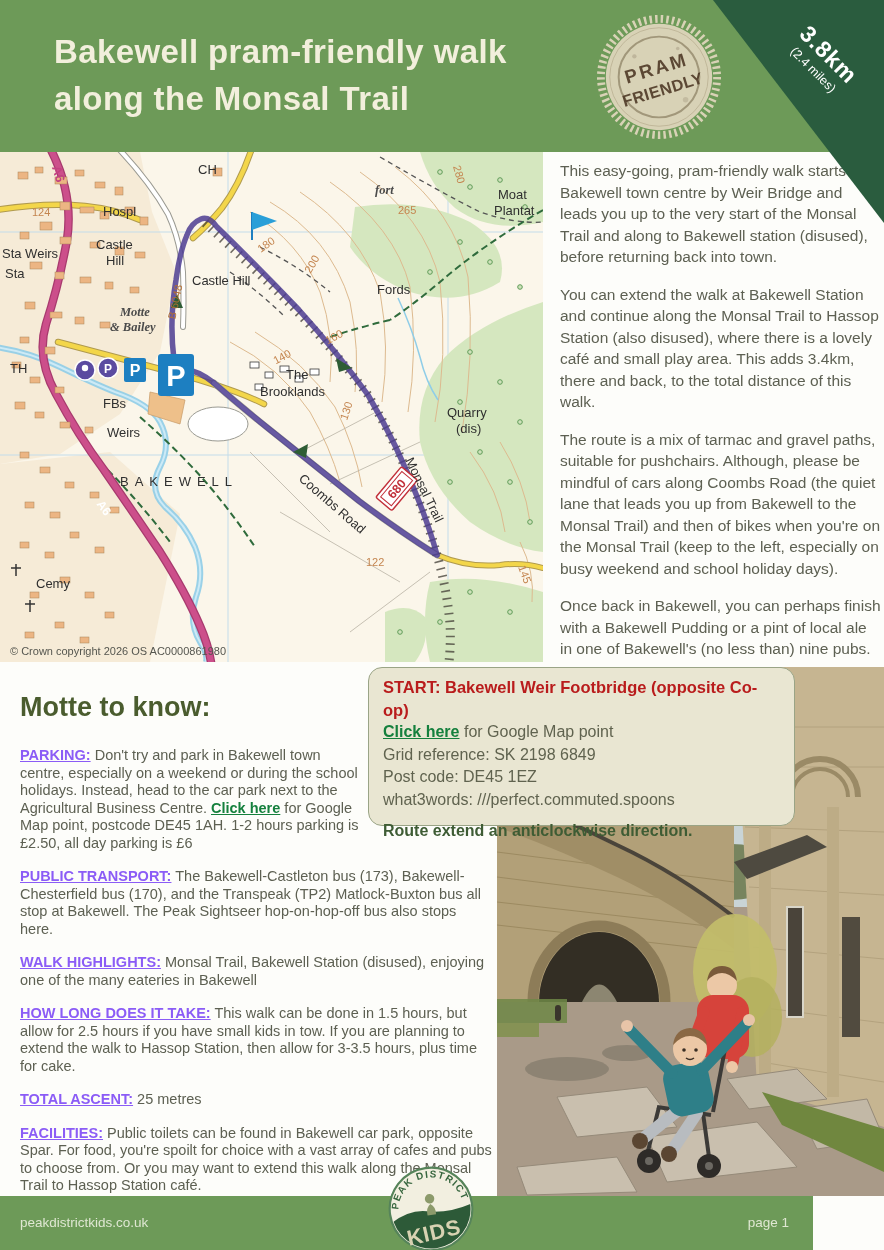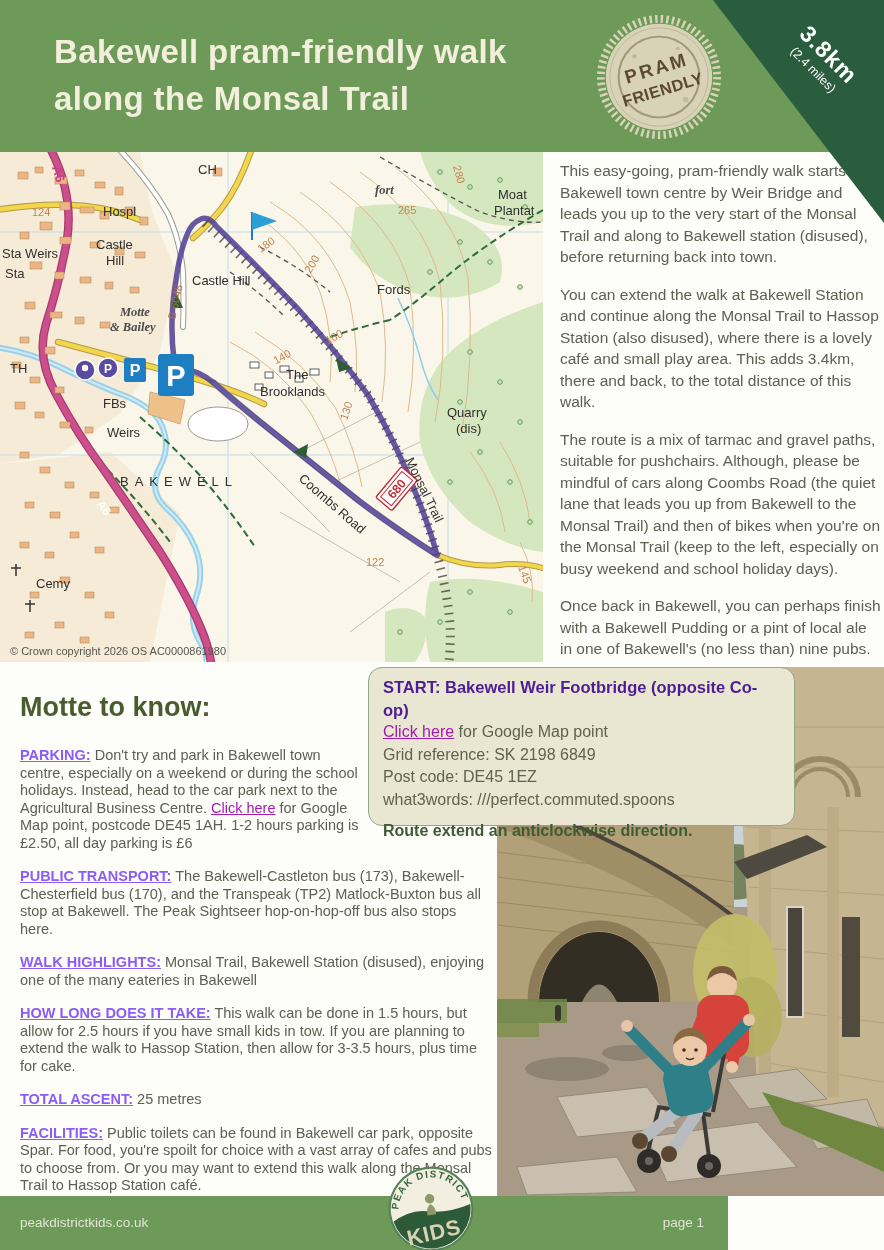--- a/index.html
+++ b/index.html
@@ -25,31 +25,31 @@
   
   .intro{position:absolute;left:560px;top:160px;width:322px;color:#5d6052;}
   .intro p{margin:0 0 16px 0;font-size:15.5px;line-height:21.5px;}
   
   .ntk-heading{position:absolute;left:20px;top:692px;font-size:27px;font-weight:bold;color:#4a5c2e;}
   .ntk{font-size:14.5px;line-height:17.5px;color:#5d6052;}
   .ntk strong{color:#8b5cf6;text-decoration:underline;}
   .parking{position:absolute;left:20px;top:747px;width:340px;}
   .ntk-rest{position:absolute;left:20px;top:868px;width:472px;}
   .ntk-rest .ntk-item{margin-bottom:16px;}
-  a.link{color:#a21caf;text-decoration:underline;cursor:pointer;}
+  a.link{color:#15803d;text-decoration:underline;cursor:pointer;font-weight:bold;}
   
   .start-box{position:absolute;left:368px;top:667px;width:427px;height:159px;box-sizing:border-box;
              background:#e9e6d2;border:1.5px solid #9aa486;border-radius:14px;padding:8px 14px;
              font-size:16px;line-height:22.5px;color:#60634f;z-index:3;}
-  .start-box .sb-title{font-weight:bold;color:#4c1d95;font-size:16.5px;}
+  .start-box .sb-title{font-weight:bold;color:#b91c1c;font-size:16.5px;}
   .start-box .sb-dir{font-weight:bold;color:#3e5c34;margin-top:9px;}
   
   .photo{position:absolute;left:497px;top:667px;width:387px;height:529px;z-index:1;}
   
-  .footer{position:absolute;left:0;top:1196px;width:728px;height:54px;background:#6d9a58;}
+  .footer{position:absolute;left:0;top:1196px;width:813px;height:54px;background:#6d9a58;}
   .footer .site{position:absolute;left:20px;top:0;line-height:54px;color:#dfe7d2;font-size:13.5px;}
   .footer .pageno{position:absolute;right:24px;top:0;line-height:54px;color:#dfe7d2;font-size:13.5px;}
   .logo{position:absolute;left:388px;top:1166px;width:86px;height:86px;transform:rotate(-8deg);z-index:7;}
 </style>
 </head>
 <body>
 
 <div class="page">
 
   <div class="header">

